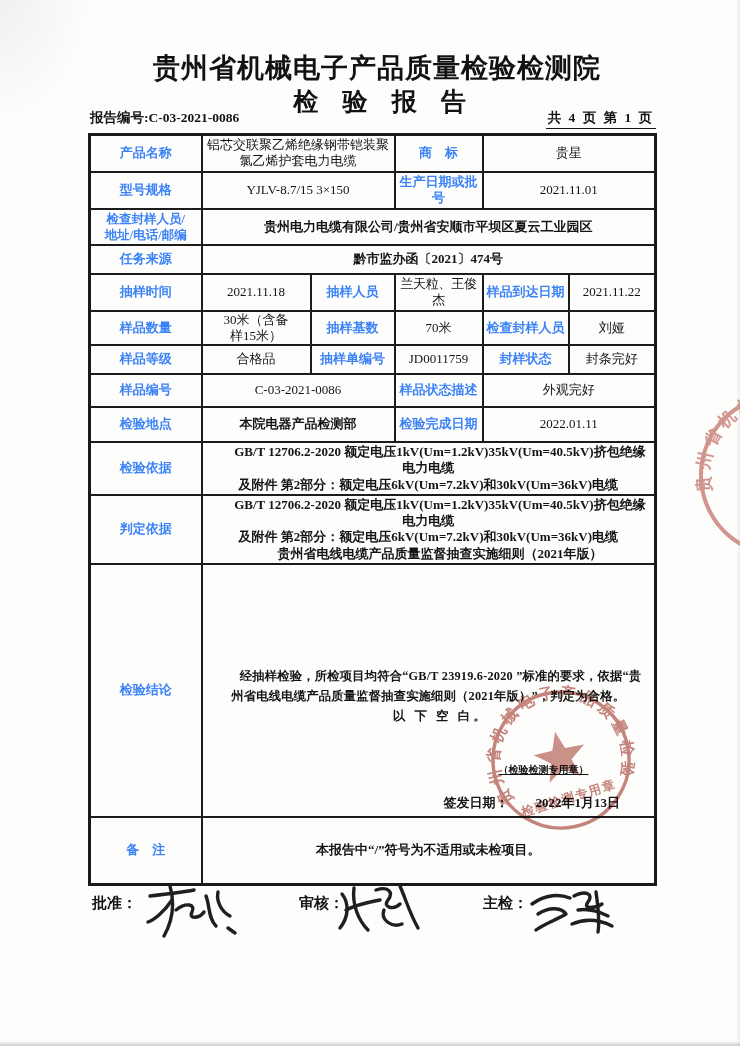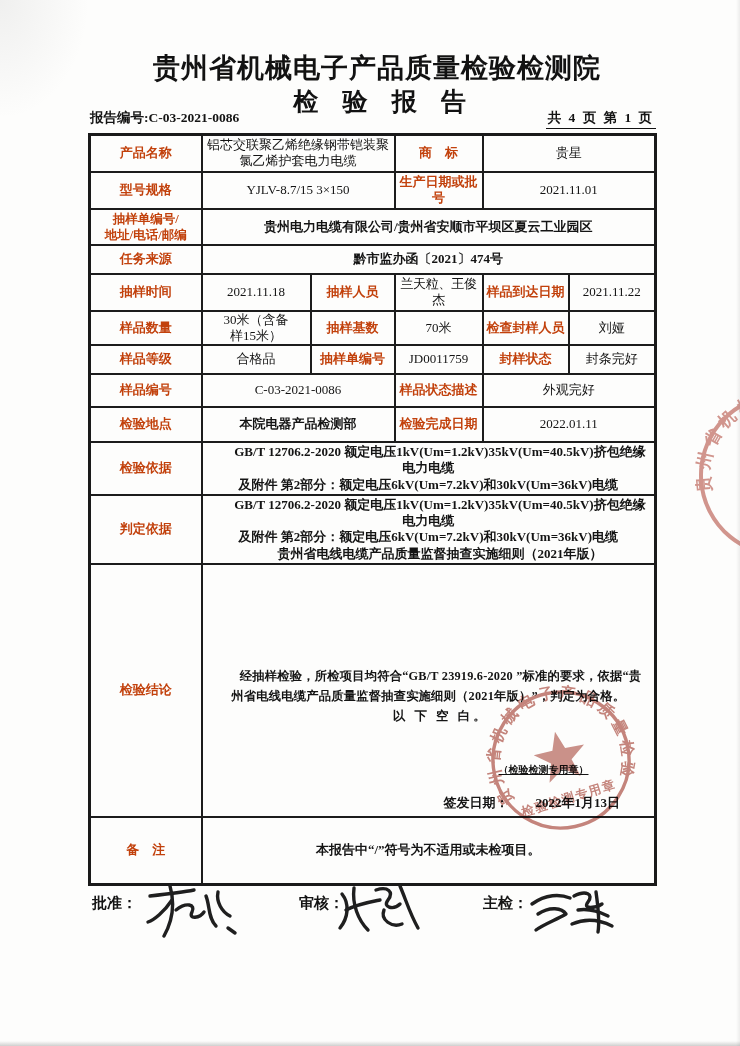--- a/index.html
+++ b/index.html
@@ -35,21 +35,21 @@
   table.report{
     position:absolute;left:88px;top:133px;width:568px;
     border-collapse:collapse;table-layout:fixed;
     border:3px solid #1a1a1a;
   }
   table.report td{
     border:2px solid #1c1c1c;
     font-size:13px;text-align:center;vertical-align:middle;
     padding:1px 2px;overflow:hidden;line-height:1.25;
   }
-  td.lab{font-weight:600;color:#c2410c;}
+  td.lab{font-weight:600;color:#3b82f6;}
   td.left{text-align:left;padding-left:8px;}
   td.small{font-size:12px;}
   td.xsmall{font-size:10.5px;letter-spacing:-0.3px;}
   td.wraplab{padding:0 12px;margin-left:20px;}
   .hr1{height:34px}.hr2{height:37px}.hr3{height:34px}.hr4{height:33px}
   .hr5{height:29px}.hr6{height:30px}.hr7{height:31px}.hr8{height:29px}
   .hr9{height:33px}.hr10{height:35px}.hr11{height:37px}.hr12{height:53px}
   .hr13{height:253px}.hr14{height:68px}
   .two-line div{line-height:1.3;font-size:12.5px;}
   td.basis{font-size:11.5px;text-align:left;vertical-align:middle;padding:2px 6px;line-height:1.5;font-weight:600;}
@@ -105,21 +105,21 @@
       <td colspan="2">贵星</td>
     </tr>
     <tr class="hr2">
       <td class="lab">型号规格</td>
       <td colspan="2">YJLV-8.7/15 3×150</td>
       <td class="lab wraplab">生产日期或批号</td>
       <td colspan="2">2021.11.01</td>
     </tr>
     <tr class="hr4">
       <td class="lab two-line">
-        <div>抽样单编号/</div>
+        <div>检查封样人员/</div>
         <div>地址/电话/邮编</div>
       </td>
       <td colspan="5" class="left" style="font-weight:600">贵州电力电缆有限公司/贵州省安顺市平坝区夏云工业园区</td>
     </tr>
     <tr class="hr5">
       <td class="lab">任务来源</td>
       <td colspan="5" class="left" style="font-weight:600">黔市监办函〔2021〕474号</td>
     </tr>
     <tr class="hr6">
       <td class="lab">抽样时间</td>

